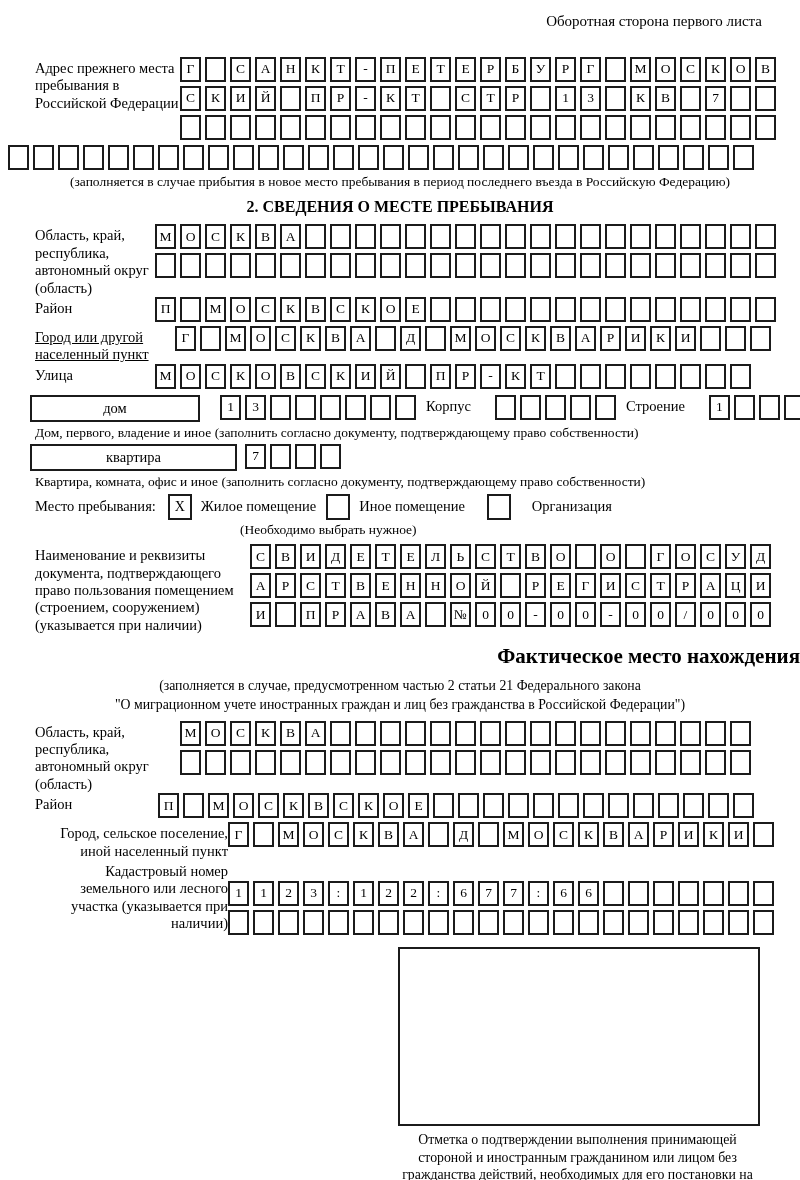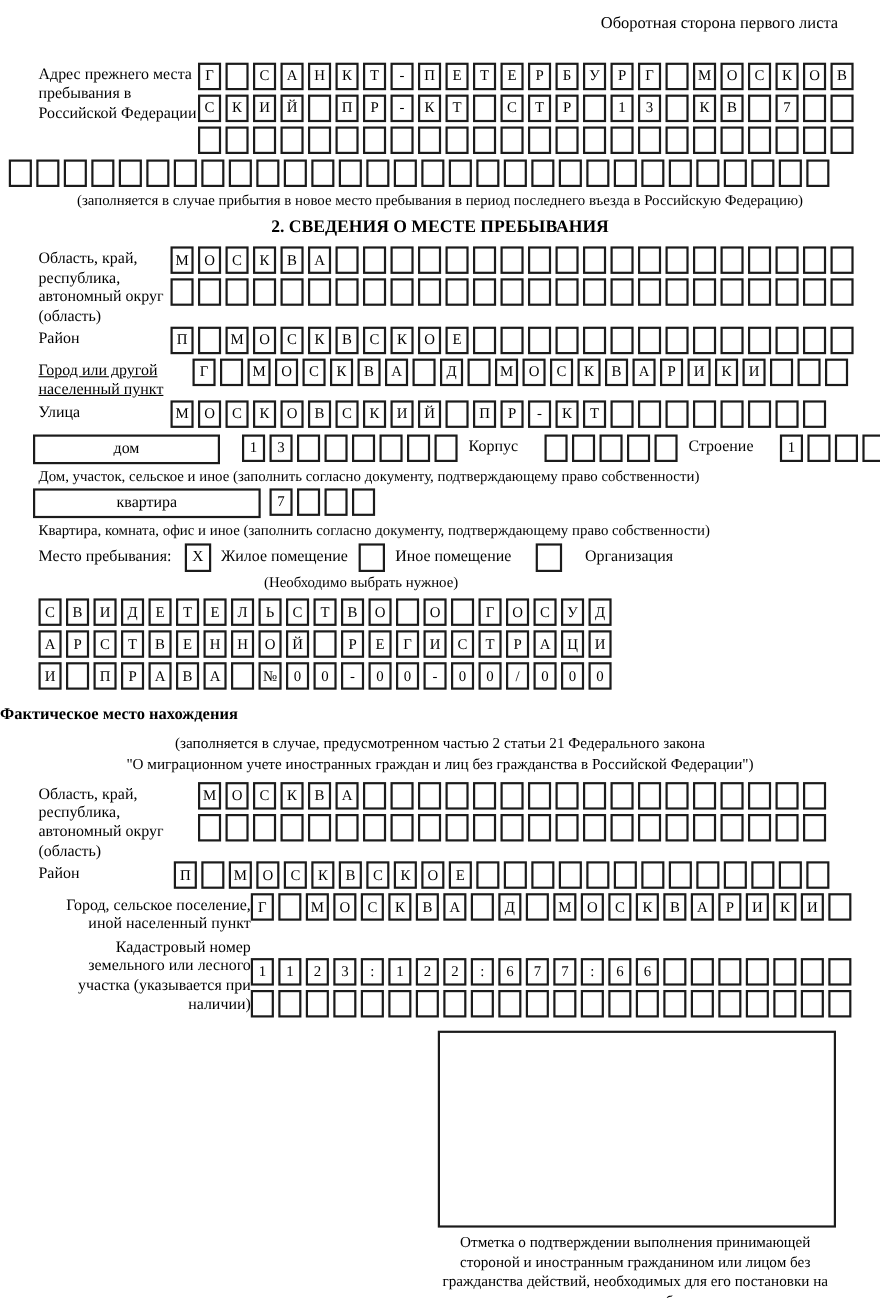--- a/index.html
+++ b/index.html
@@ -19,21 +19,21 @@
   .cellrow{display:flex;gap:4px;margin-bottom:4px;}
   .cell{
     flex:0 0 auto;width:17px;height:21px;border:2px solid #1b1b1b;
     display:flex;align-items:center;justify-content:center;
     font-size:13.5px;background:#fff;
   }
   .fullrow{margin-left:8px;margin-top:1px;}
   .note{font-size:13.5px;}
   .center{text-align:center;}
   .sec-title{text-align:center;font-weight:bold;font-size:16px;margin:7px 0 8px 0;}
-  .sub-title{text-align:left;font-weight:bold;font-size:15px;margin:10px 0 8px 0;}
+  .sub-title{text-align:right;font-weight:bold;font-size:21px;margin:10px 0 8px 0;}
   .domrow{display:flex;align-items:flex-start;margin-left:30px;margin-top:2px;}
   .widebox{
     flex:0 0 auto;border:2px solid #1b1b1b;height:23px;
     display:flex;align-items:center;justify-content:center;font-size:14.5px;
   }
   .wb-dom{width:166px;margin-right:20px;}
   .wb-kv{width:203px;margin-right:8px;}
   .inl-label{padding:3px 24px 0 10px;flex:0 0 auto;}
   .note-line{margin-left:35px;margin-top:1px;margin-bottom:3px;}
   .chkrow{display:flex;align-items:center;margin-left:35px;margin-top:4px;}
@@ -349,21 +349,21 @@
         <span class="cell"></span>
       </div>
     <div class="inl-label">Строение</div>
     <div class="cellrow">
         <span class="cell">1</span>
         <span class="cell"></span>
         <span class="cell"></span>
         <span class="cell"></span>
       </div>
   </div>
-  <div class="note note-line">Дом, участок, сельское и иное (заполнить согласно документу, подтверждающему право собственности)</div>
+  <div class="note note-line">Дом, первого, владение и иное (заполнить согласно документу, подтверждающему право собственности)</div>
 
   <div class="domrow">
     <div class="widebox wb-kv">квартира</div>
     <div class="cellrow">
         <span class="cell">7</span>
         <span class="cell"></span>
         <span class="cell"></span>
         <span class="cell"></span>
       </div>
   </div>
@@ -374,20 +374,21 @@
     <span class="chk chk-gap">X</span>
     <span class="chk-label">Жилое помещение</span>
     <span class="chk"></span>
     <span class="chk-label">Иное помещение</span>
     <span class="chk chk-gap"></span>
     <span class="chk-label chk-gap">Организация</span>
   </div>
   <div class="note choose-note">(Необходимо выбрать нужное)</div>
 
   <div class="fieldrow" style="margin-top:6px;">
+    <div class="label w215">Наименование и реквизиты документа, подтверждающего право пользования помещением (строением, сооружением) (указывается при наличии)</div>
     <div class="boxcol">
       <div class="cellrow">
           <span class="cell">С</span>
           <span class="cell">В</span>
           <span class="cell">И</span>
           <span class="cell">Д</span>
           <span class="cell">Е</span>
           <span class="cell">Т</span>
           <span class="cell">Е</span>
           <span class="cell">Л</span>

